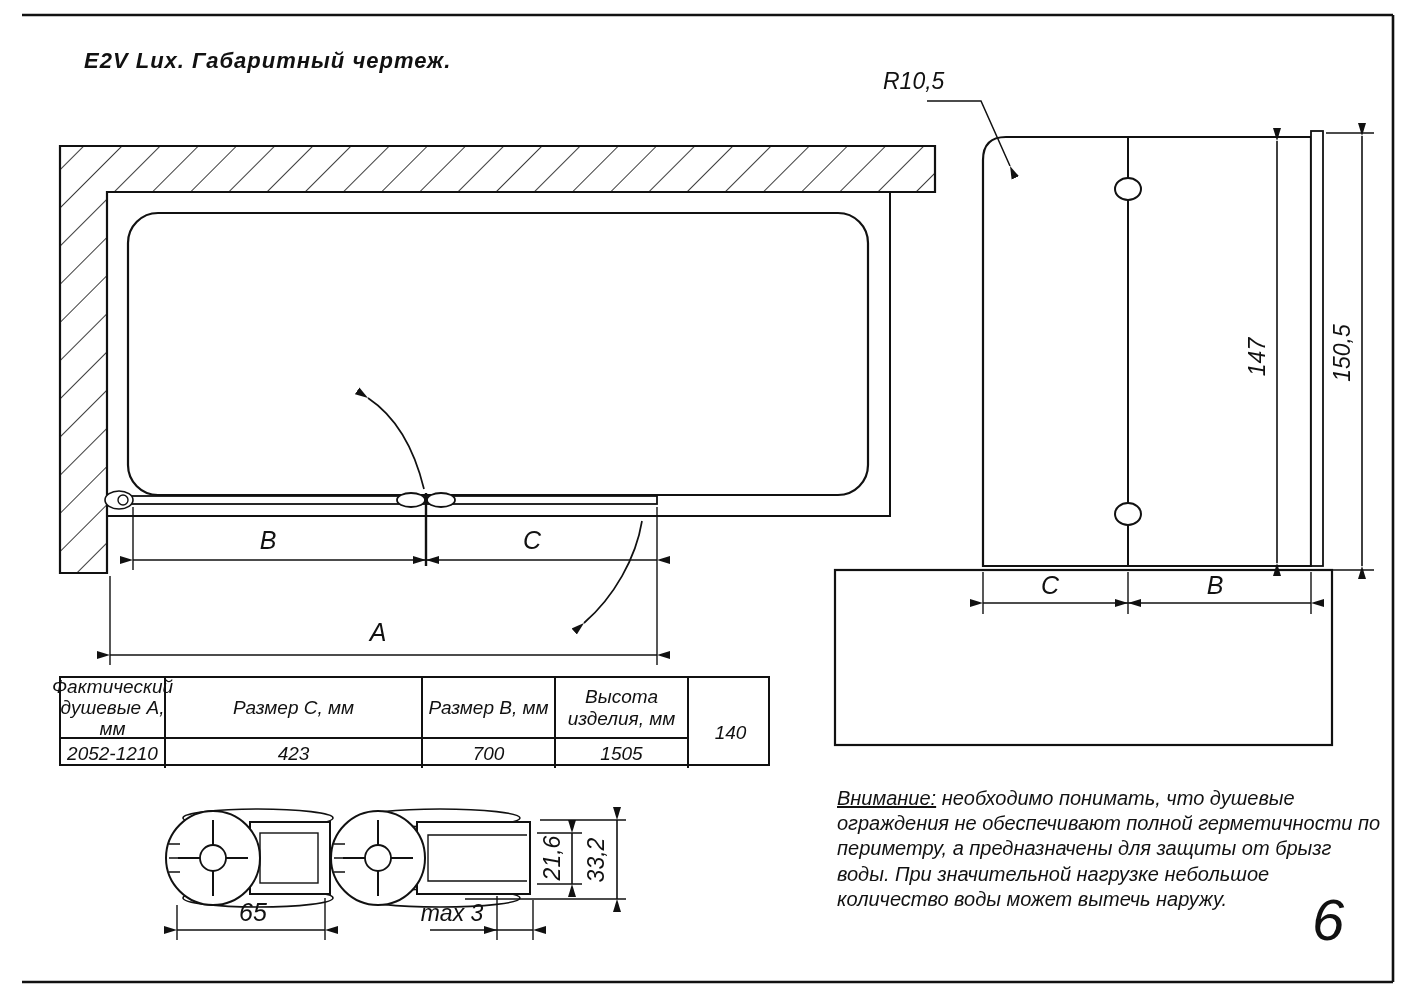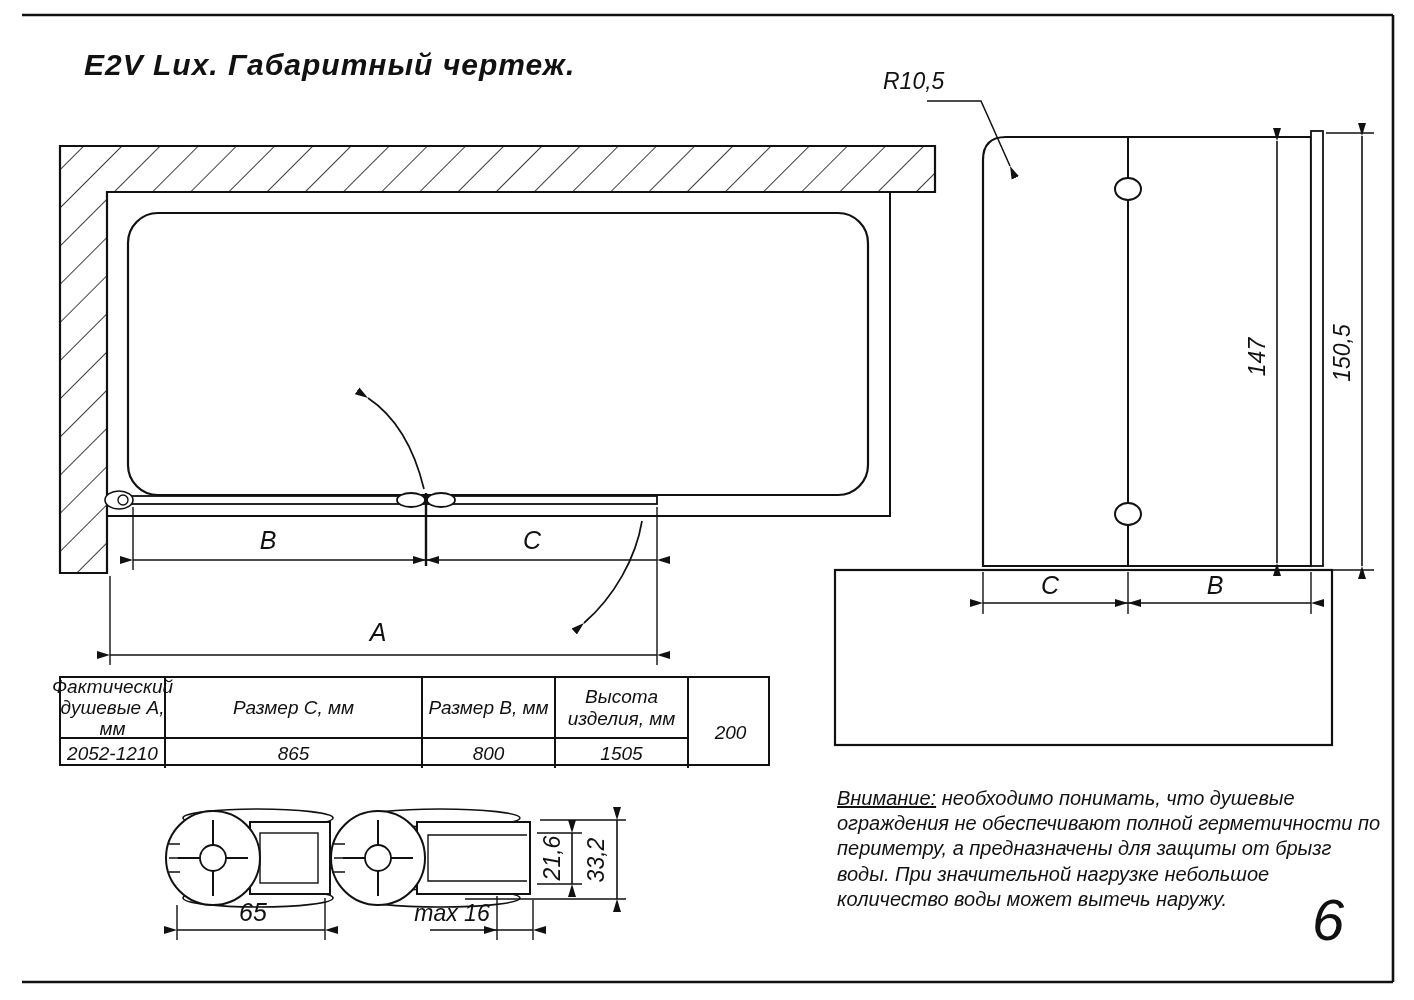--- a/index.html
+++ b/index.html
@@ -4,21 +4,21 @@
 <style>
   html,body{margin:0;padding:0;background:#e8e8e8;}
   #stage{
     position:relative;width:1414px;height:1000px;background:#ffffff;
     font-family:"Liberation Sans",sans-serif;color:#111;overflow:hidden;
   }
   #stage svg{position:absolute;left:0;top:0;}
   .lbl{position:absolute;font-style:italic;white-space:nowrap;}
   .center{transform:translate(-50%,-50%);}
   .vert{transform:translate(-50%,-50%) rotate(-90deg);}
-  .title{font-size:30px;font-weight:700;letter-spacing:1px;}
+  .title{font-size:22px;font-weight:700;letter-spacing:1px;}
   .dim{font-size:25px;}
   .dim-sm{font-size:23px;}
   .pagenum{font-size:58px;font-weight:400;}
   
   .spec{
     position:absolute;left:59px;top:676px;width:711px;height:90px;
     display:grid;grid-template-columns:105px 257px 133px 133px 83px;
     grid-template-rows:61px 29px;border:2px solid #111;box-sizing:border-box;
     font-style:italic;font-size:19px;
   }
@@ -174,48 +174,48 @@
   <div class="lbl dim center" style="left:532px;top:540px;">C</div>
   <div class="lbl dim center" style="left:378px;top:632px;">A</div>
 
   <div class="lbl dim-sm" style="left:883px;top:68px;">R10,5</div>
   <div class="lbl dim-sm vert" style="left:1257px;top:357px;">147</div>
   <div class="lbl dim-sm vert" style="left:1342px;top:353px;">150,5</div>
   <div class="lbl dim center" style="left:1050px;top:585px;">C</div>
   <div class="lbl dim center" style="left:1215px;top:585px;">B</div>
 
   <div class="lbl dim center" style="left:253px;top:912px;">65</div>
-  <div class="lbl dim-sm center" style="left:452px;top:913px;">max 16</div>
+  <div class="lbl dim-sm center" style="left:452px;top:913px;">max 3</div>
   <div class="lbl dim-sm vert" style="left:552px;top:858px;">21,6</div>
   <div class="lbl dim-sm vert" style="left:596px;top:860px;">33,2</div>
 
   <div class="spec">
     <div class="cell">
       <span class="narrow">Фактический душевые А, мм</span>
       </div>
     <div class="cell">
       <span>Размер С, мм</span>
       </div>
     <div class="cell">
       <span>Размер В, мм</span>
       </div>
     <div class="cell">
       <span>Высота изделия, мм</span>
       </div>
     <div class="cell last-row">
-      <span>200</span>
+      <span>140</span>
       </div>
     <div class="cell last-row">
       <span>2052-1210</span>
       </div>
     <div class="cell last-row">
-      <span>865</span>
-      </div>
-    <div class="cell last-row">
-      <span>800</span>
+      <span>423</span>
+      </div>
+    <div class="cell last-row">
+      <span>700</span>
       </div>
     <div class="cell last-row">
       <span>1505</span>
       </div>
   </div>
 
   <div class="warning">
     <span class="prefix">Внимание:</span><span> необходимо понимать, что душевые ограждения не обеспечивают полной герметичности по периметру, а предназначены для защиты от брызг воды. При значительной нагрузке небольшое количество воды может вытечь наружу.</span>
   </div>
 

